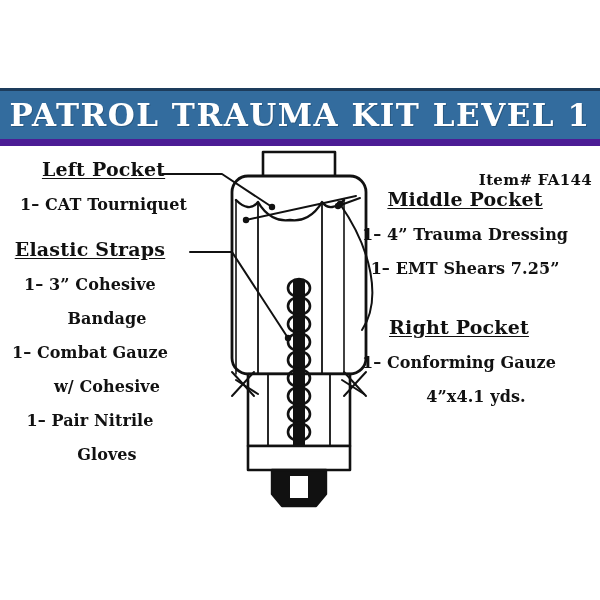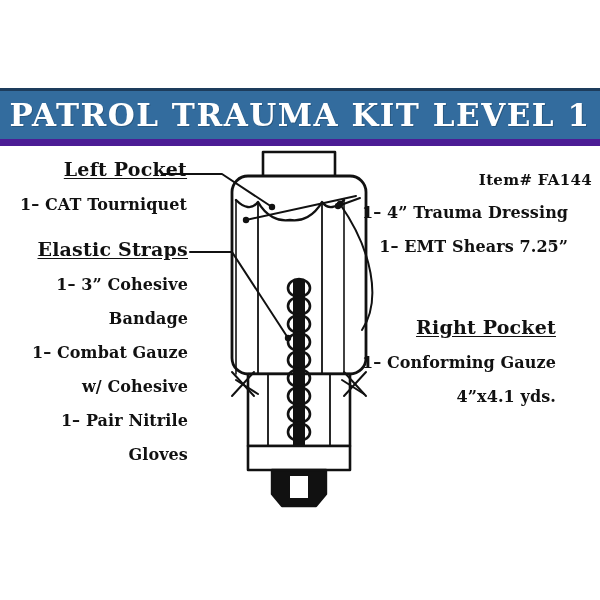--- a/index.html
+++ b/index.html
@@ -70,24 +70,24 @@
   }
   .block .item {
     font-size: 16px;
     white-space: nowrap;
     margin-top: 15px;
     letter-spacing: 0.1px;
   }
   .block .item.indent {
     padding-left: 34px;
   }
-  .block.left-align { text-align: right; }
+  .block.left-align { text-align: center; }
 
   #blk-left-pocket   { left: 20px;  top: 158px; }
-  #blk-elastic       { left: 32px;  top: 238px; }
+  #blk-elastic       { left: 12px;  top: 238px; }
   #blk-middle-pocket { left: 362px; top: 188px; }
   #blk-right-pocket  { left: 362px; top: 316px; }
 
   
   #diagram {
     position: absolute;
     left: 0;
     top: 0;
     width: 600px;
     height: 600px;
@@ -183,20 +183,21 @@
     <div class="heading">Elastic Straps</div>
     <div class="item">1– 3” Cohesive</div>
     <div class="item indent">Bandage</div>
     <div class="item">1– Combat Gauze</div>
     <div class="item indent">w/ Cohesive</div>
     <div class="item">1– Pair Nitrile</div>
     <div class="item indent">Gloves</div>
   </div>
 
   <div class="block left-align" id="blk-middle-pocket">
+    <div class="heading">Middle Pocket</div>
     <div class="item">1– 4” Trauma Dressing</div>
     <div class="item">1– EMT Shears 7.25”</div>
   </div>
 
   <div class="block left-align" id="blk-right-pocket">
     <div class="heading">Right Pocket</div>
     <div class="item">1– Conforming Gauze</div>
     <div class="item indent">4”x4.1 yds.</div>
   </div>
 

